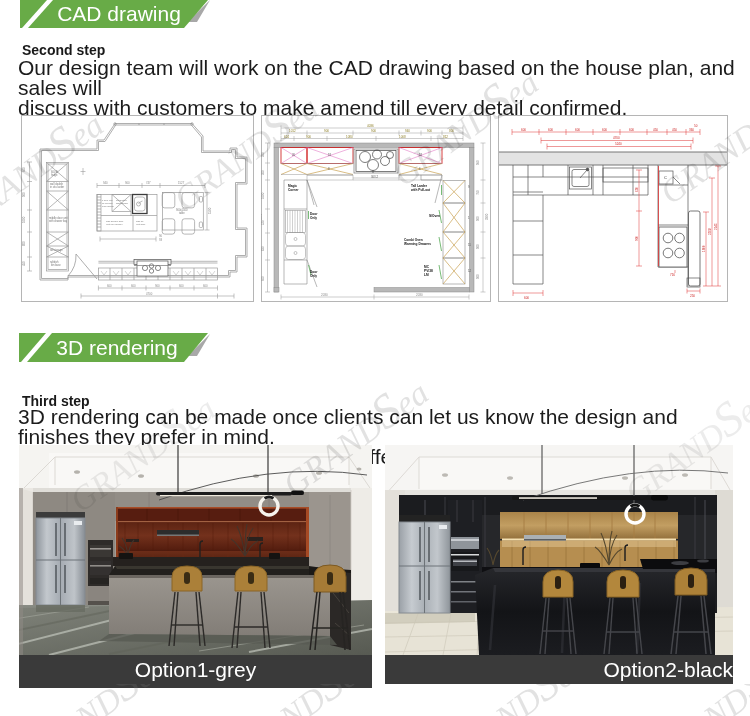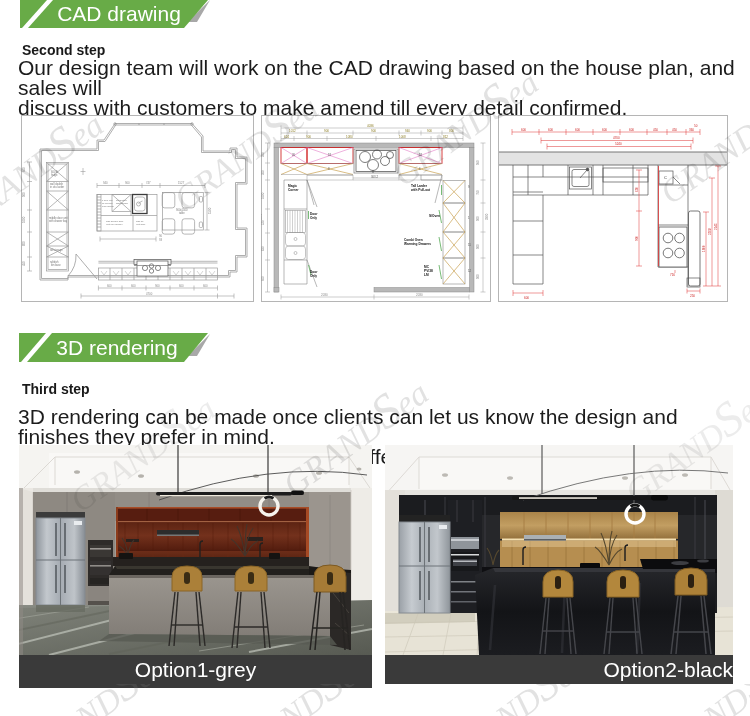--- a/index.html
+++ b/index.html
@@ -595,21 +595,21 @@
   </g>
 </svg>
 
 <svg class="abs" style="left:0;top:333px" width="230" height="34" viewBox="0 0 230 34">
   <polygon points="210,1 187.5,23 197,23" fill="#a8a8a8"></polygon>
   <polygon points="19,0 208,0 184,29 19,29" fill="#68ab47"></polygon>
   <polygon points="21,29 46,0 52,0 27,29" fill="#ffffff"></polygon>
   <text x="117" y="21.5" font-size="21" fill="#fff" text-anchor="middle" font-family="Liberation Sans,sans-serif">3D rendering</text>
 </svg>
 
-<h3 class="abs" style="left:18px;top:377px;">Third step</h3>
+<h3 class="abs" style="left:18px;top:389px;">Third step</h3>
 
 <p class="abs" style="left:18px;top:395px;width:720px;margin-top:12px;">3D rendering can be made once clients can let us know the design and finishes they prefer in mind.<br>For this project, we provided clients different color for option.</p>
 
 <svg class="abs" style="left:19px;top:445px;" width="353" height="239" viewBox="0 0 353 239">
   <defs>
     <linearGradient id="steelL" x1="0" y1="0" x2="1" y2="0">
       <stop offset="0" stop-color="#8e959c"></stop>
         <stop offset="0.22" stop-color="#c3c8cd"></stop>
         <stop offset="0.5" stop-color="#a5abb2"></stop>
         <stop offset="0.78" stop-color="#bfc4c9"></stop>

